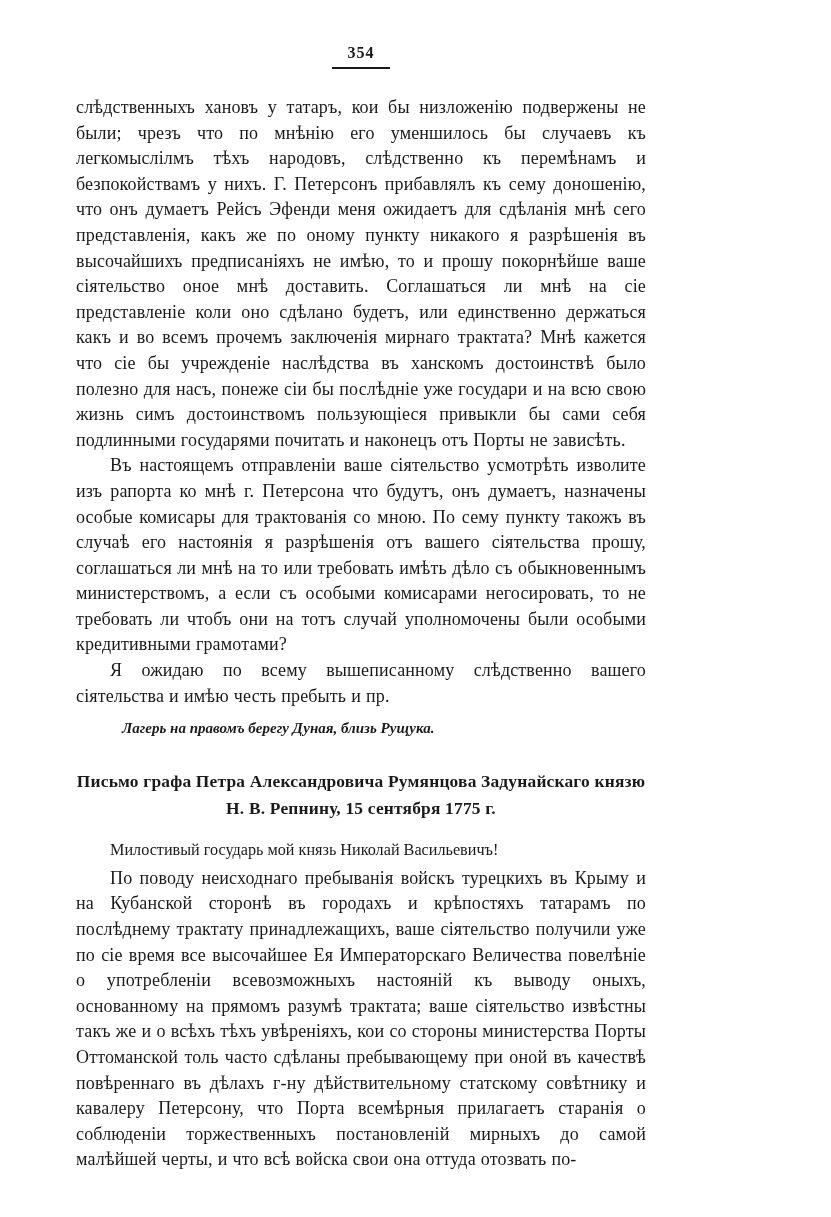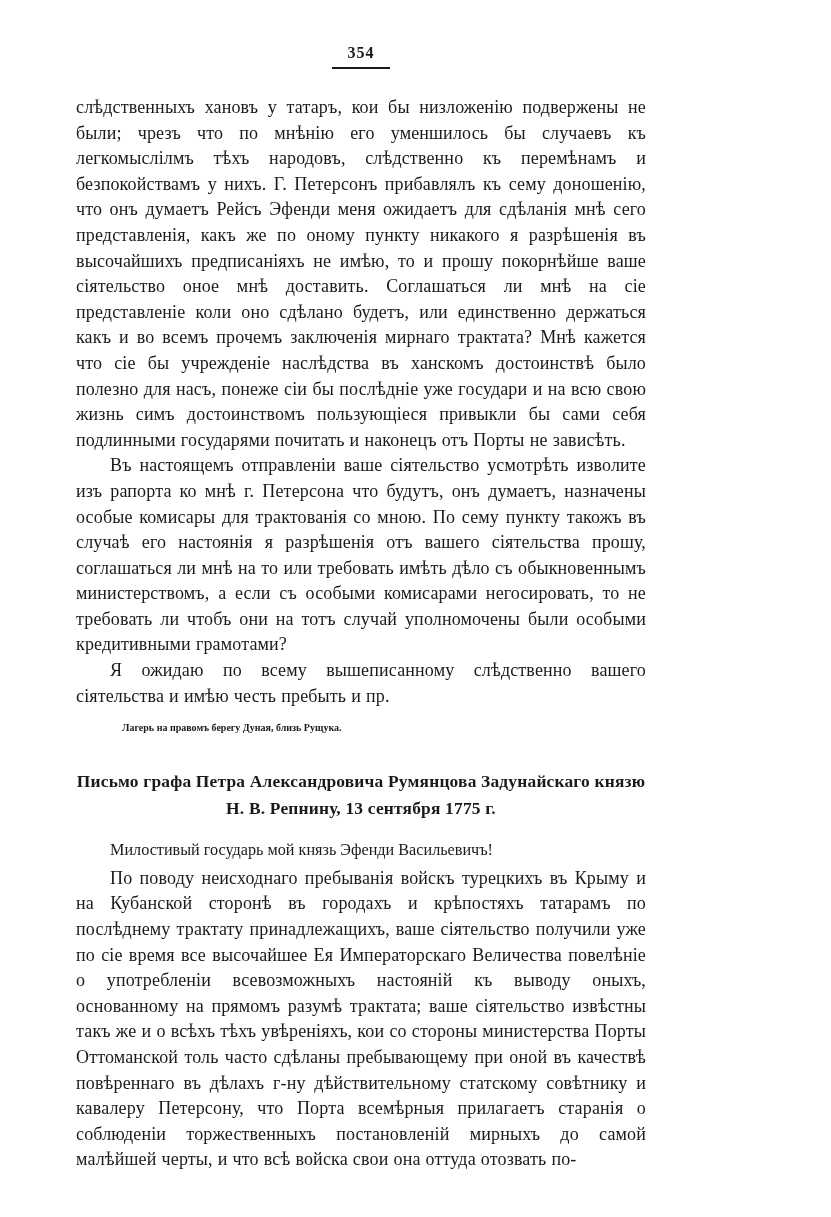--- a/index.html
+++ b/index.html
@@ -49,24 +49,25 @@
     text-indent: 0;
   }
   p.para.indent {
     text-indent: 34px;
   }
   .body-col {
     width: 100%;
   }
   .dateline {
     margin: 9px 0 0 0;
-    font-size: 10px;
+    font-size: 15px;
     font-weight: bold;
     line-height: 20px;
     padding-left: 46px;
+    font-style: italic;
   }
   .section-heading {
     margin: 30px 0 10px 0;
     text-align: center;
     font-weight: bold;
     font-size: 17.4px;
     line-height: 27px;
     letter-spacing: 0.2px;
   }
   .salutation {
@@ -90,22 +91,22 @@
   <div class="body-col">
 
     <p class="para">слѣдственныхъ хановъ у татаръ, кои бы низложенію подвержены не были; чрезъ что по мнѣнію его уменшилось бы случаевъ къ легкомыслілмъ тѣхъ народовъ, слѣдственно къ перемѣнамъ и безпокойствамъ у нихъ. Г. Петерсонъ прибавлялъ къ сему доношенію, что онъ думаетъ Рейсъ Эфенди меня ожидаетъ для сдѣланія мнѣ сего представленія, какъ же по оному пункту никакого я разрѣшенія въ высочайшихъ предписаніяхъ не имѣю, то и прошу покорнѣйше ваше сіятельство оное мнѣ доставить. Соглашаться ли мнѣ на сіе представленіе коли оно сдѣлано будетъ, или единственно держаться какъ и во всемъ прочемъ заключенія мирнаго трактата? Мнѣ кажется что сіе бы учрежденіе наслѣдства въ ханскомъ достоинствѣ было полезно для насъ, понеже сіи бы послѣдніе уже государи и на всю свою жизнь симъ достоинствомъ пользующіеся привыкли бы сами себя подлинными государями почитать и наконецъ отъ Порты не зависѣть.</p>
 
     <p class="para indent">Въ настоящемъ отправленіи ваше сіятельство усмотрѣть изволите изъ рапорта ко мнѣ г. Петерсона что будутъ, онъ думаетъ, назначены особые комисары для трактованія со мною. По сему пункту такожъ въ случаѣ его настоянія я разрѣшенія отъ вашего сіятельства прошу, соглашаться ли мнѣ на то или требовать имѣть дѣло съ обыкновеннымъ министерствомъ, а если съ особыми комисарами негосировать, то не требовать ли чтобъ они на тотъ случай уполномочены были особыми кредитивными грамотами?</p>
 
     <p class="para indent">Я ожидаю по всему вышеписанному слѣдственно вашего сіятельства и имѣю честь пребыть и пр.</p>
 
     <p class="dateline">Лагерь на правомъ берегу Дуная, близь Рущука.</p>
 
-    <h2 class="section-heading">Письмо графа Петра Александровича Румянцова Задунайскаго князю Н. В. Репнину, 13 сентября 1775 г.</h2>
+    <h2 class="section-heading">Письмо графа Петра Александровича Румянцова Задунайскаго князю Н. В. Репнину, 15 сентября 1775 г.</h2>
 
-    <p class="salutation">Милостивый государь мой князь Эфенди Васильевичъ!</p>
+    <p class="salutation">Милостивый государь мой князь Николай Васильевичъ!</p>
 
     <div class="gap-small"></div>
 
     <p class="para indent">По поводу неисходнаго пребыванія войскъ турецкихъ въ Крыму и на Кубанской сторонѣ въ городахъ и крѣпостяхъ татарамъ по послѣднему трактату принадлежащихъ, ваше сіятельство получили уже по сіе время все высочайшее Ея Императорскаго Величества повелѣніе о употребленіи всевозможныхъ настояній къ выводу оныхъ, основанному на прямомъ разумѣ трактата; ваше сіятельство извѣстны такъ же и о всѣхъ тѣхъ увѣреніяхъ, кои со стороны министерства Порты Оттоманской толь часто сдѣланы пребывающему при оной въ качествѣ повѣреннаго въ дѣлахъ г-ну дѣйствительному статскому совѣтнику и кавалеру Петерсону, что Порта всемѣрныя прилагаетъ старанія о соблюденіи торжественныхъ постановленій мирныхъ до самой малѣйшей черты, и что всѣ войска свои она оттуда отозвать по-</p>
 
   </div>
 </div>
 
 </body></html>

